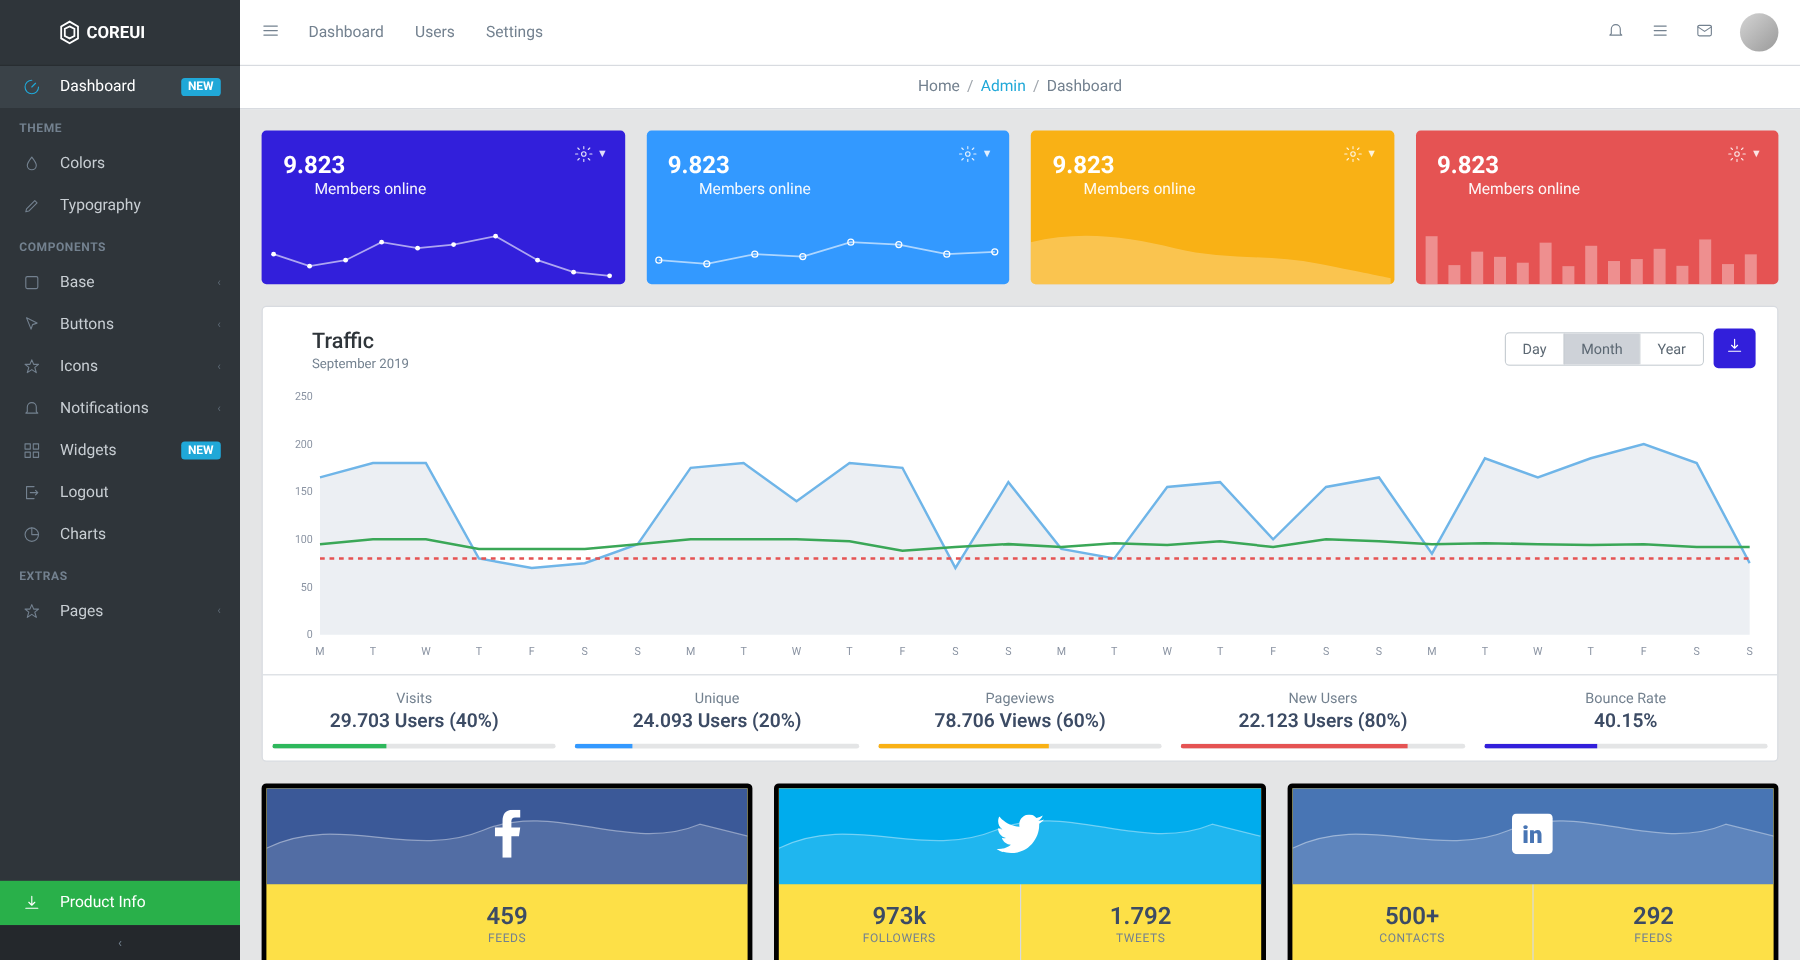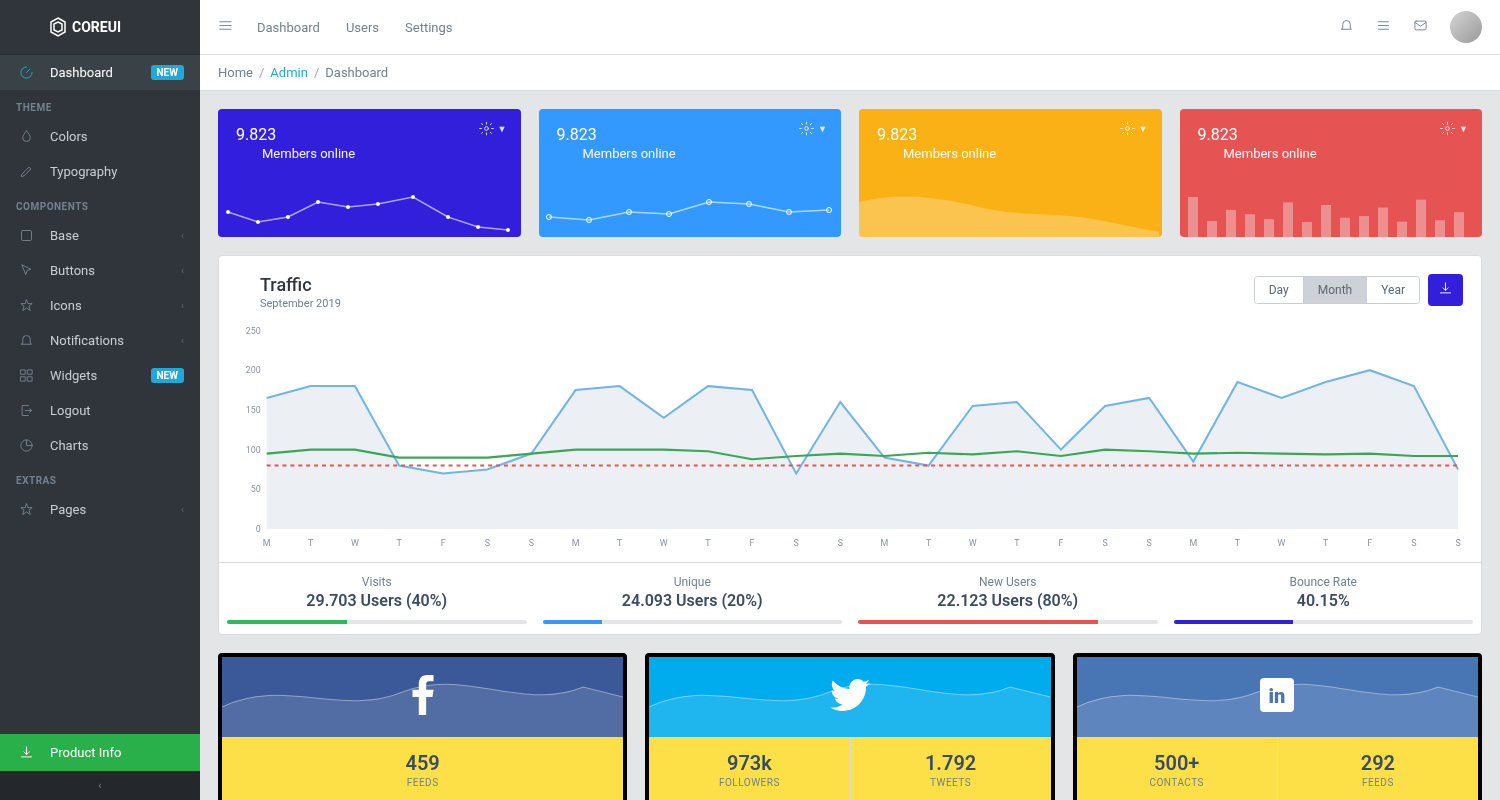--- a/index.html
+++ b/index.html
@@ -25,31 +25,31 @@
 .main { flex:1; display:flex; flex-direction:column; min-width:0; }
 .header { height:55px; background:#fff; border-bottom:1px solid #d8dbe0; display:flex; align-items:center; padding:0 18px; }
 .hamburger { cursor:pointer; color:#73818f; margin-right:24px; }
 .header-nav { display:flex; gap:26px; }
 .header-nav a { color:#73818f; font-size:13px; cursor:pointer; text-decoration:none; }
 .header-right { margin-left:auto; display:flex; align-items:center; gap:22px; }
 .header-right .icon-btn { color:#73818f; cursor:pointer; position:relative; }
 .avatar { width:32px; height:32px; border-radius:50%; background:linear-gradient(135deg,#d4d4d4,#9a9a9a); cursor:pointer; }
 
 
-.breadcrumb { background:#fff; border-bottom:1px solid #d8dbe0; padding:10px 18px; font-size:13px; display:flex; align-items:center; gap:6px; color:#73818f; }
+.breadcrumb { background:#fff; border-bottom:1px solid #d8dbe0; padding:10px 18px; font-size:13px; display:flex; align-items:center; gap:6px; color:#73818f;justify-content:center; }
 .breadcrumb .link { color:#20a8d8; cursor:pointer; }
 .breadcrumb .sep { color:#a0a6ad; }
 
 
 .content { flex:1; overflow-y:auto; padding:18px; }
 .row { display:flex; gap:18px; margin-bottom:18px; }
 
 
 .stat-card { flex:1; border-radius:4px; color:#fff; padding:16px 18px 8px; position:relative; overflow:hidden; height:128px; }
-.stat-card h3 { font-size:16px; font-weight:400; }
+.stat-card h3 { font-size:20px; font-weight:700; }
 .stat-card p { font-size:13px; opacity:0.95; margin-top:2px;margin-left:26px; }
 .stat-gear { position:absolute; right:14px; top:12px; opacity:0.85; cursor:pointer; font-size:13px; display:flex; align-items:center; gap:4px; }
 .spark { position:absolute; bottom:0; left:0; right:0; height:55px; }
 
 
 .card { background:#fff; border:1px solid #d8dbe0; border-radius:4px; }
 .traffic { padding:18px 18px 12px; }
 .traffic-head { display:flex; align-items:flex-start;margin-left:23px; }
 .traffic-head h4 { font-size:18px; color:#2f353a; font-weight:500; }
 .traffic-head .sub { font-size:11px; color:#73818f; margin-top:2px; }
@@ -414,20 +414,27 @@
               </div>
    </div>
             <div class="tf-item">
      <div class="lbl">Unique</div>
      <div class="val">24.093 Users (20%)</div>
      <div class="tf-bar">
                 <span style="width:20%;background:#39f"></span>
               </div>
    </div>
             <div class="tf-item">
+     <div class="lbl">Pageviews</div>
+     <div class="val">78.706 Views (60%)</div>
+     <div class="tf-bar">
+                <span style="width:60%;background:#f9b115"></span>
+              </div>
+   </div>
+            <div class="tf-item">
      <div class="lbl">New Users</div>
      <div class="val">22.123 Users (80%)</div>
      <div class="tf-bar">
                 <span style="width:80%;background:#e55353"></span>
               </div>
    </div>
             <div class="tf-item">
      <div class="lbl">Bounce Rate</div>
      <div class="val">40.15%</div>
      <div class="tf-bar">

